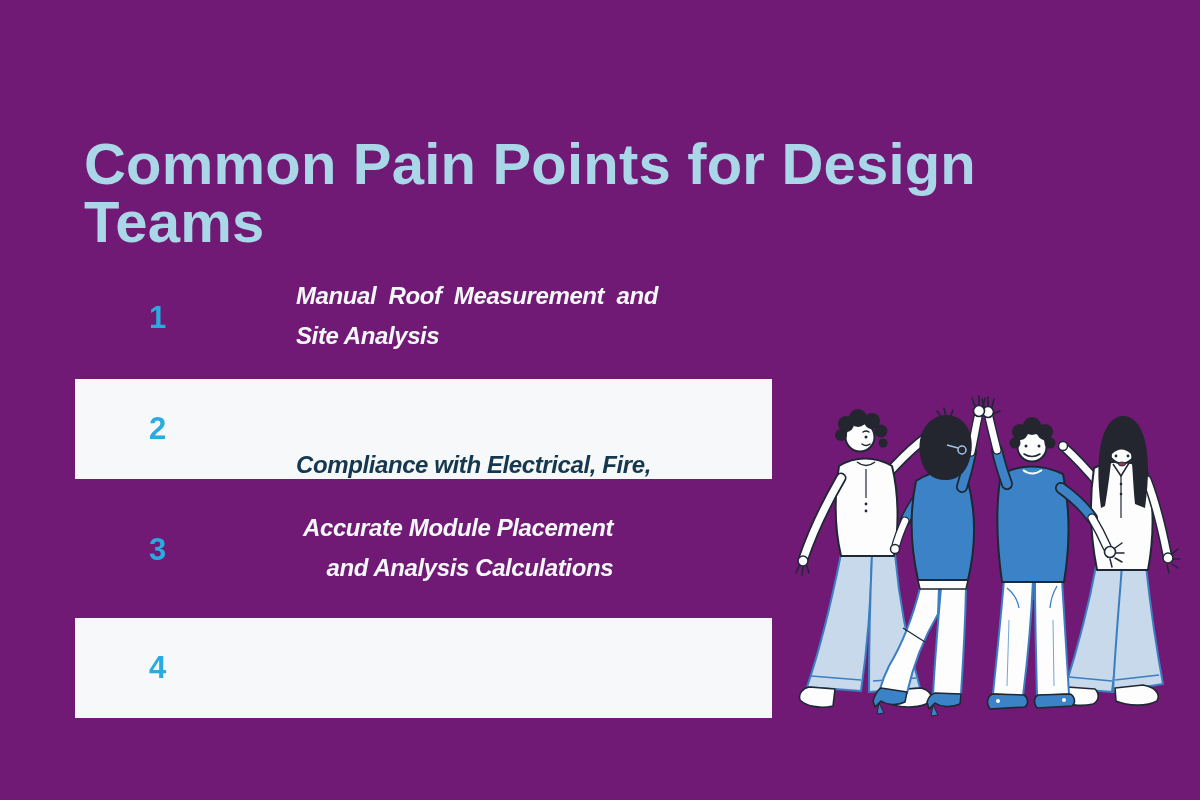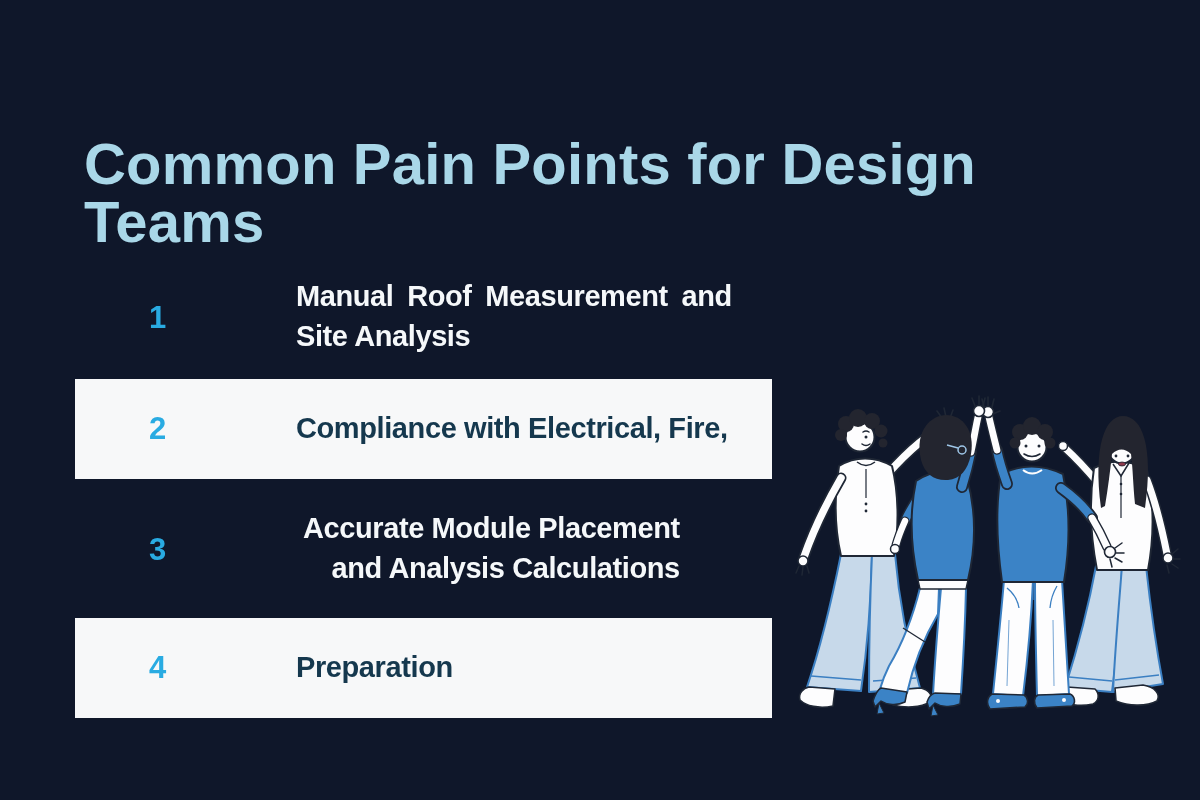--- a/index.html
+++ b/index.html
@@ -1,38 +1,38 @@
 <!DOCTYPE html>
 <html><head>
 <meta charset="utf-8">
 <style>
   html,body{margin:0;padding:0;}
   .slide{
     position:relative;width:1200px;height:800px;overflow:hidden;
-    background:#0f172a;
+    background:#701a75;
     font-family:"Liberation Sans",sans-serif;
   }
   .title{
     position:absolute;left:84px;top:96px;width:950px;
     font-size:58px;font-weight:bold;line-height:1.0;
     color:#a9d7e8;letter-spacing:0.2px;
   }
   .row{position:absolute;left:75px;width:697px;height:100px;}
   .row--band{background:#f7f8f9;}
   .row__num{
     position:absolute;left:0;top:0;width:165px;height:100%;
     display:flex;align-items:center;justify-content:center;
     font-size:31px;font-weight:bold;color:#29abe2;
   }
   .row__text{
     position:absolute;left:221px;top:50%;transform:translateY(-52%);
-    font-weight:bold;font-size:29px;line-height:40px;
+    font-style:italic;font-weight:bold;font-size:24px;line-height:40px;
     letter-spacing:-0.4px;white-space:nowrap;color:#f5f8fa;
   }
-  .row--band .row__text{color:#15384e;}
+  .row--band .row__text{color:#15384e;margin-top:37px;}
   .row--r1{top:268px;}
   .row--r2{top:379px;}
   .row--r3{top:500px;}
   .row--r4{top:618px;}
   .row--r1 .row__line--first{word-spacing:6px;}
   .row--r3 .row__text{left:228px;text-align:right;}
   .illustration{position:absolute;left:795px;top:388px;width:390px;height:350px;}
 </style>
 </head>
 <body>
@@ -60,21 +60,20 @@
     <div class="row__num">3</div>
     <div class="row__text">
       <div class="row__line row__line--first">Accurate Module Placement</div>
       <div class="row__line">and Analysis Calculations</div>
     </div>
   </div>
 
   <div class="row row--r4 row--band">
     <div class="row__num">4</div>
     <div class="row__text">
-      <div class="row__line">Preparation</div>
     </div>
   </div>
 
   <svg class="illustration" viewBox="0 0 390 350" xmlns="http://www.w3.org/2000/svg">
 
     <g>
 
       <path d="M84,96 C104,72 124,52 147,39" stroke="#1f2735" stroke-width="11" fill="none" stroke-linecap="round"></path>
       <path d="M84,96 C104,72 124,52 147,39" stroke="#fdfdfe" stroke-width="7.5" fill="none" stroke-linecap="round"></path>
       <circle cx="151" cy="35" r="5.5" fill="#fdfdfe" stroke="#1f2735" stroke-width="1.6"></circle>

